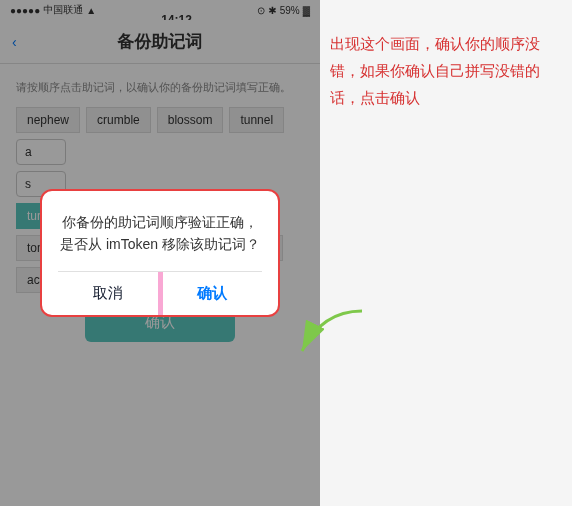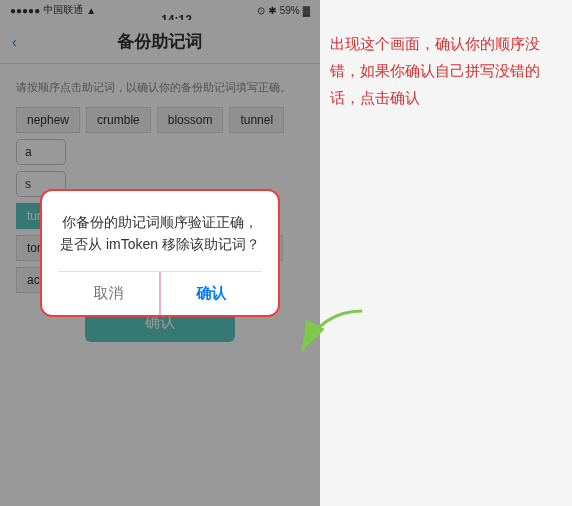--- a/index.html
+++ b/index.html
@@ -172,22 +172,22 @@
     .modal-btn {
       flex: 1;
       padding: 12px 0;
       font-size: 15px;
       text-align: center;
       cursor: pointer;
       background: none;
       border: none;
     }
     .modal-btn.cancel {
-      color: #737373;
-      border-right: 2px solid #f9a8d4;
+      color: #0f172a;
+      border-right: 5px solid #f9a8d4;
     }
     .modal-btn.confirm {
       color: #007aff;
       font-weight: 600;
     }
 
     
     .annotation-area {
       position: absolute;
       right: 0;

